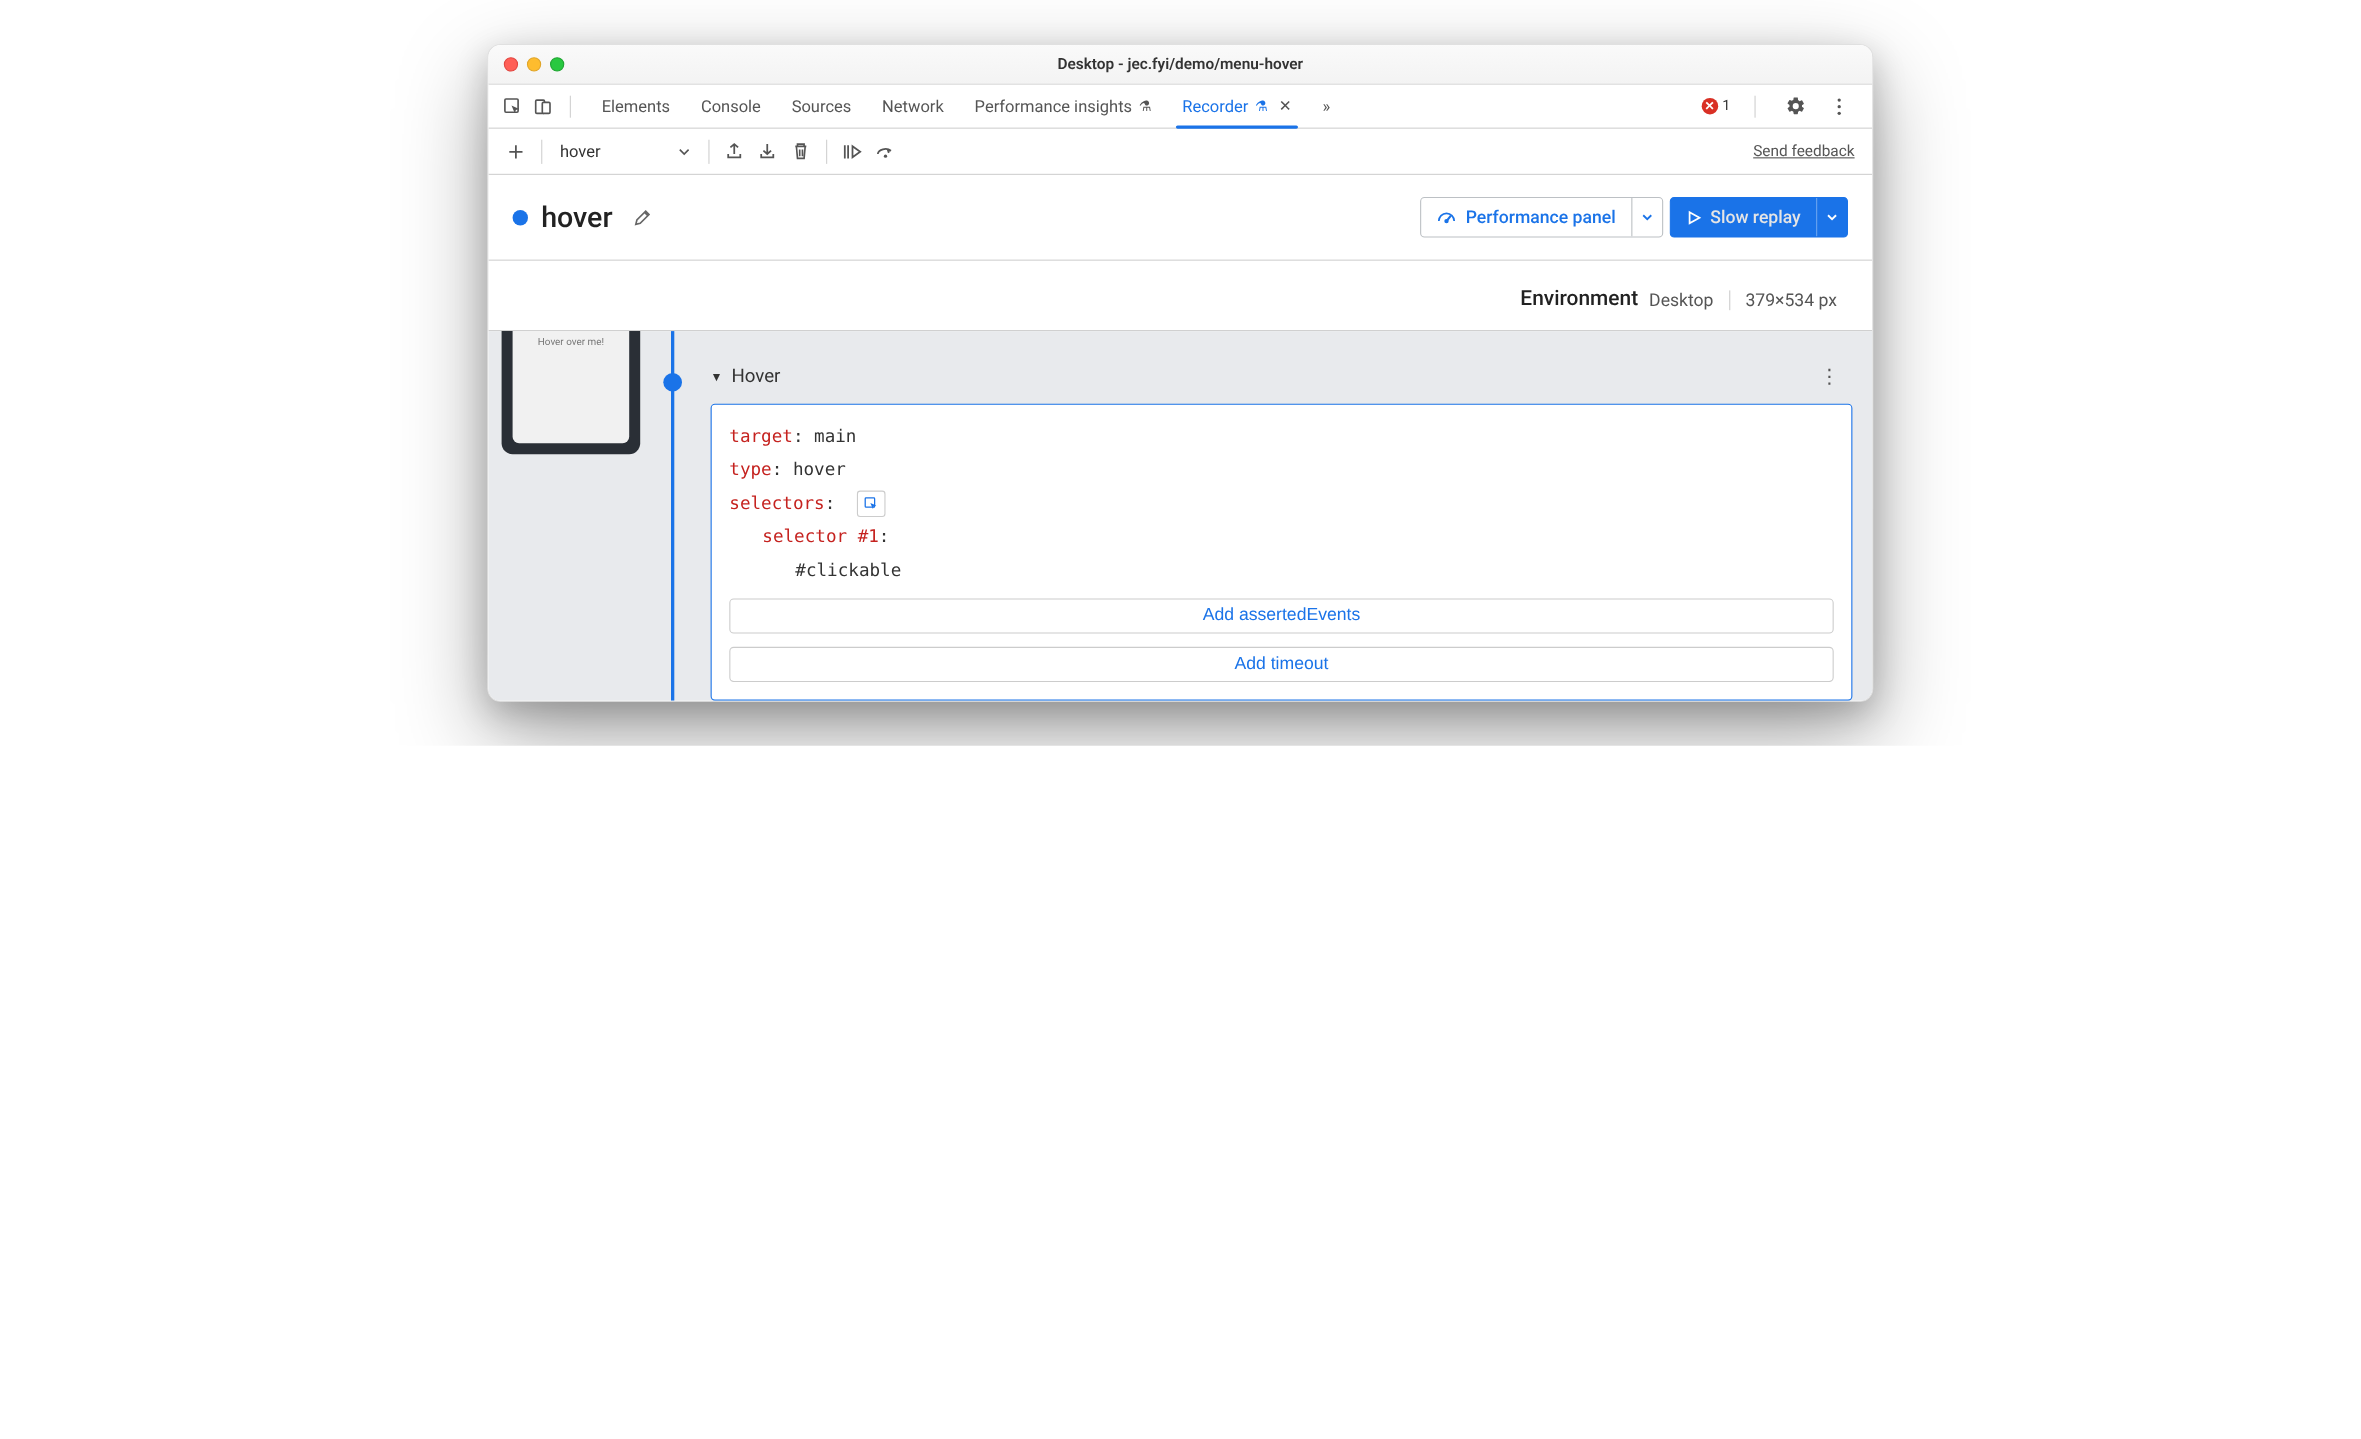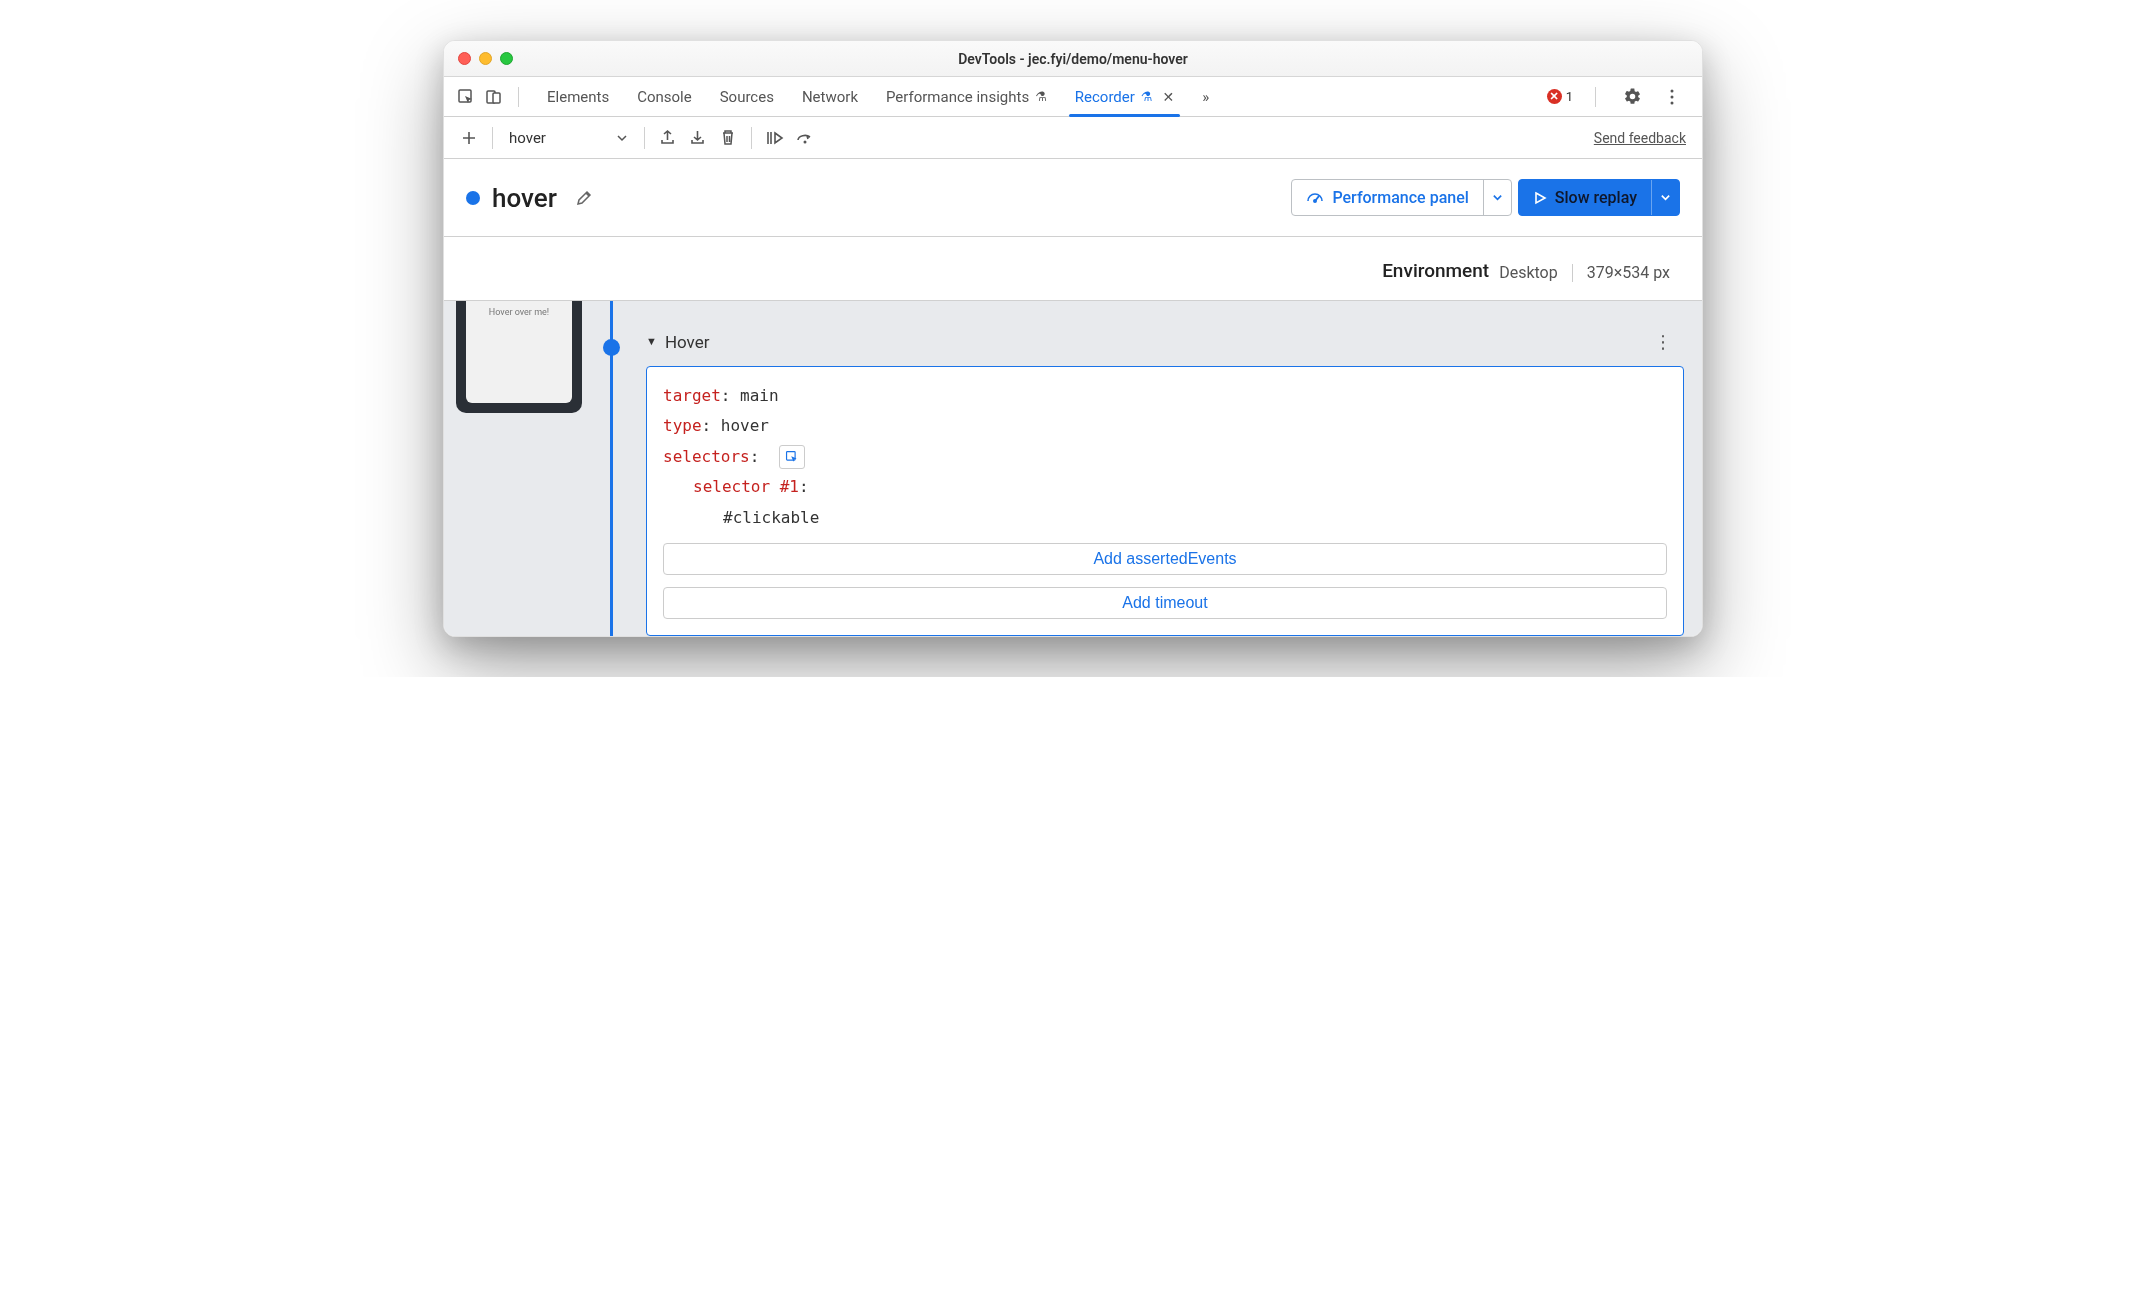--- a/index.html
+++ b/index.html
@@ -75,21 +75,21 @@
 }
 .rec-name { display:flex; align-items:center; gap:12px;}
 .rec-dot { width:14px; height:14px; border-radius:50%; background:#1a73e8;}
 .rec-title { font-size:26px; font-weight:500; color:#222;}
 .pencil { color:#666; font-size:17px; margin-left:6px;}
 .header-actions { margin-left:auto; display:flex; gap:6px;}
 .split-btn { display:flex; border:1px solid #bcc0c4; border-radius:4px; overflow:hidden; background:#fff;}
 .split-btn .main { padding:8px 14px; display:flex; align-items:center; gap:8px; color:#1a73e8; font-size:16px; font-weight:500; cursor:pointer;}
 .split-btn .caret { width:28px; display:flex; align-items:center; justify-content:center; border-left:1px solid #bcc0c4; color:#1a73e8; cursor:pointer;}
 .split-btn.primary { background:#1a73e8; border-color:#1a73e8;}
-.split-btn.primary .main { color:#0f172a;}
+.split-btn.primary .main { color:#e5e5e5;}
 .split-btn.primary .caret { color:#fff; border-left-color:rgba(255,255,255,0.35);}
 .settings-row {
   display:flex; padding:22px 32px 18px;
   border-bottom:1px solid #d0d0d0;
 }
 .settings-left { display:flex; flex-direction:column; gap:10px;}
 .settings-right { margin-left:auto; display:flex; flex-direction:row; gap:10px; align-items:flex-end;}
 .sec-title { font-size:19px; font-weight:500; color:#222; display:flex; align-items:center; gap:8px;}
 .kv-row { display:flex; align-items:center; gap:14px; color:#555; font-size:16px;}
 .kv-row .vsep2 { width:1px; height:18px; background:#ccc;}
@@ -151,21 +151,21 @@
 <body>
 
 <div class="window">
 
   <div class="titlebar">
     <div class="traffic">
       <div class="dot red"></div>
       <div class="dot yellow"></div>
       <div class="dot green"></div>
     </div>
-    <div class="title-text">DevTools - jec.fyi/demo/menu-hover</div>
+    <div class="title-text">Desktop - jec.fyi/demo/menu-hover</div>
   </div>
 
   <div class="tabbar">
     <div class="tool">
       <svg width="18" height="18" viewBox="0 0 18 18" fill="none" stroke="#555" stroke-width="1.5">
           <rect x="2" y="2" width="12" height="12" rx="1"></rect>
           <path d="M8 8 L15 11 L12 12 L11 15 Z" fill="#555" stroke="none"></path>
         </svg>
     </div>
     <div class="tool">

